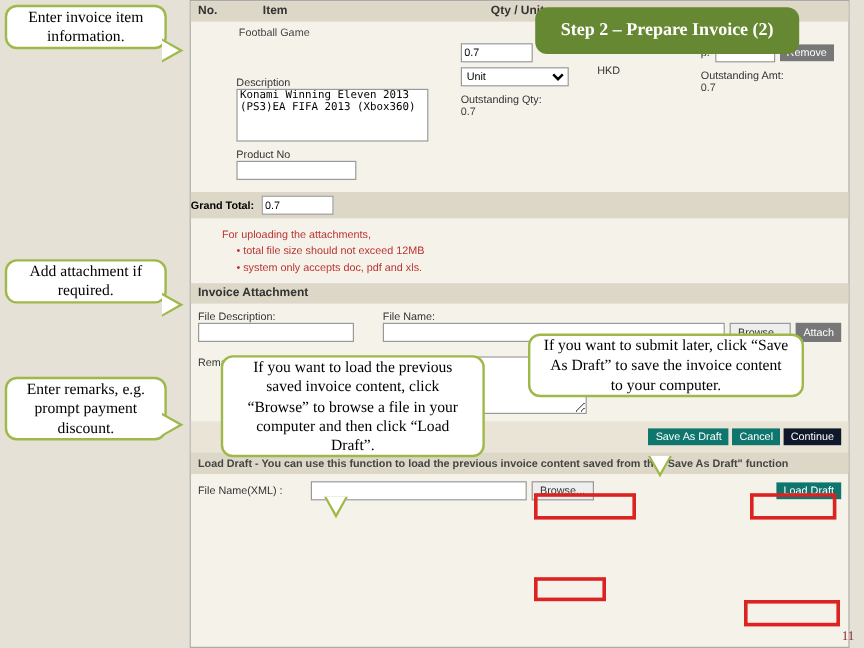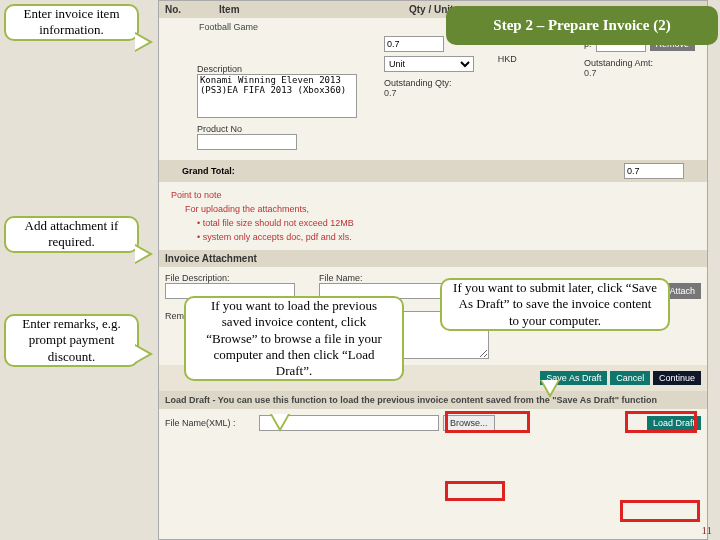--- a/index.html
+++ b/index.html
@@ -102,25 +102,25 @@
     padding: 2px 6px;
     cursor: pointer;
   }
   .btn.red { background: #0f172a; }
   .btn.gray { background: #0f766e; }
   .red-note { color: #b33; font-size: 9px; padding: 2px 6px; }
   .red-box { border: 3px solid #d22; position: absolute; }
   .grand-row {
     background: #ddd7c8;
     text-align: right;
-    padding: 3px 23px;
+    padding: 3px 0;
     font-weight: bold;
     font-size: 9px;
     display:flex;
-    justify-content:space-between;
+    justify-content:flex-start;
     gap:6px;
     align-items:center;
   }
   .remarks-box {
     width: 260px; height: 48px;
     border: 1px solid #999;
     background: #fff;
   }
   .action-bar {
     background: #e9e4d6;
@@ -190,21 +190,20 @@
       </div>
     </div>
   </div>
 
   <div class="grand-row">
     <span>Grand Total:</span>
     <input class="txt-input" style="width: 60px;" value="0.7">
   </div>
 
   <div style="padding:6px;">
-    <div class="red-note">Point to note</div>
     <div class="red-note" style="padding-left:20px;">For uploading the attachments,</div>
     <div class="red-note" style="padding-left:32px;">• <span>total file size should not exceed 12MB</span></div>
     <div class="red-note" style="padding-left:32px;">• <span>system only accepts doc, pdf and xls.</span></div>
   </div>
 
   <div class="section-bar">Invoice Attachment</div>
   <div class="row" style="padding:6px;">
     <div style="width:150px;">
       <div class="lbl">File Description:</div>
       <input class="txt-input" style="width: 130px;">
@@ -243,21 +242,21 @@
     <button class="btn gray">Load Draft</button>
   </div>
 
 </div>
 
 <div class="red-box" style="left:445px; top:411px; width:85px; height:22px;"></div>
 <div class="red-box" style="left:625px; top:411px; width:72px; height:22px;"></div>
 <div class="red-box" style="left:445px; top:481px; width:60px; height:20px;"></div>
 <div class="red-box" style="left:620px; top:500px; width:80px; height:22px;"></div>
 
-<div class="callout step-title" style="left:446px; top:6px; width:272px;">Step 2 – Prepare Invoice (2)</div>
+<div class="callout step-title" style="left:446px; top:6px; width:220px;">Step 2 – Prepare Invoice (2)</div>
 
 <div class="callout" style="left:4px; top:4px; width:135px;">Enter  invoice item information.</div>
 <div class="pointer right" style="left:135px; top:32px;"></div>
 
 <div class="callout" style="left:4px; top:216px; width:135px;">Add attachment if required.</div>
 <div class="pointer right" style="left:135px; top:244px;"></div>
 
 <div class="callout" style="left:4px; top:314px; width:135px;">Enter remarks, e.g. prompt payment discount.</div>
 <div class="pointer right" style="left:135px; top:344px;"></div>
 

